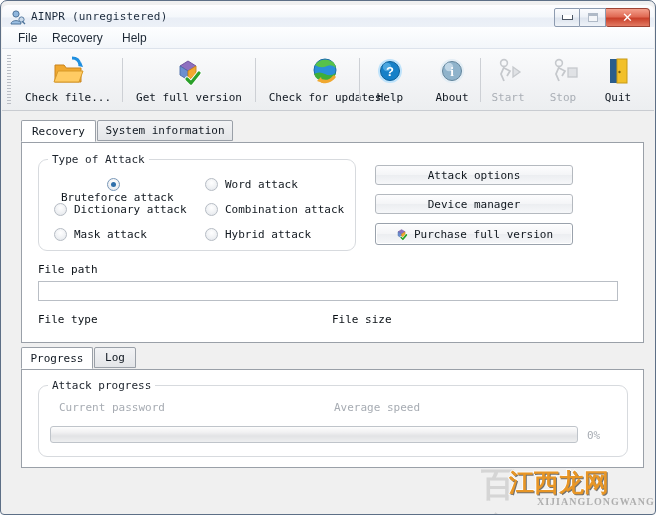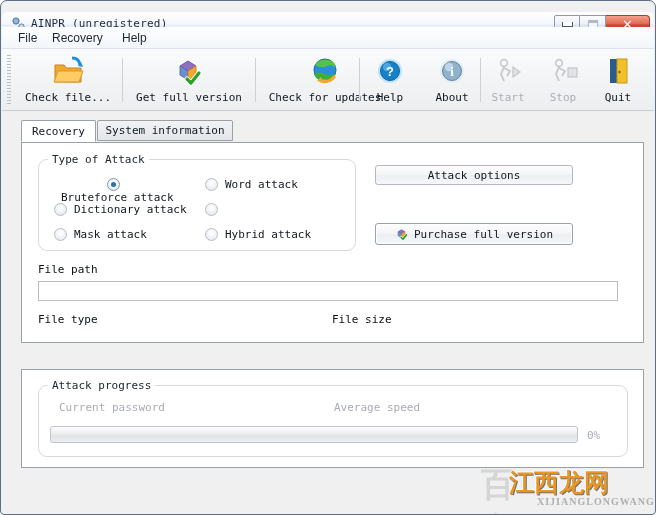--- a/index.html
+++ b/index.html
@@ -15,21 +15,21 @@
     left: 0; top: 0;
     width: 656px; height: 515px;
     background: #f0f0f0;
     border: 1px solid #5d6f86;
     border-radius: 7px 7px 4px 4px;
     overflow: hidden;
   }
   
   .titlebar {
     position: absolute;
-    left: 1px; top: 11px;
+    left: 1px; top: 4px;
     width: 652px; height: 26px;
     background: linear-gradient(to bottom, #fefeff 0%, #f4f7fb 48%, #e9eef6 52%, #eef2f8 100%);
     border-bottom: 1px solid #d3dae5;
     border-radius: 6px 6px 0 0;
   }
   .title-icon {
     position: absolute; left: 7px; top: 4px;
     width: 17px; height: 17px;
   }
   .title-text {
@@ -406,34 +406,38 @@
         <span class="dot"></span>
         <span class="rlbl">Word attack</span>
       </div>
 
       <div class="radio" style="left:15px; top:43px;">
         <span class="dot"></span>
         <span class="rlbl">Dictionary attack</span>
       </div>
       <div class="radio" style="left:166px; top:43px;">
         <span class="dot"></span>
+        <span class="rlbl">Combination attack</span>
       </div>
 
       <div class="radio" style="left:15px; top:68px;">
         <span class="dot"></span>
         <span class="rlbl">Mask attack</span>
       </div>
       <div class="radio" style="left:166px; top:68px;">
         <span class="dot"></span>
         <span class="rlbl">Hybrid attack</span>
       </div>
     </div>
 
     <div class="pbtn" style="left:353px; top:22px; width:198px; height:20px;">
       <span>Attack options</span>
+    </div>
+    <div class="pbtn" style="left:353px; top:51px; width:198px; height:20px;">
+      <span>Device manager</span>
     </div>
     <div class="pbtn focus" style="left:353px; top:80px; width:198px; height:22px;">
       <span class="micon">
         <svg width="14" height="14" viewBox="0 0 32 32">
           <path d="M7 11 l8 -5 l8 5 l-8 5 Z" fill="#8e6fc0" stroke="#6a4d9a" stroke-width="1.2"></path>
           <path d="M7 11 v9 l8 5 v-9 Z" fill="#6b8fd0" stroke="#4b6ca8" stroke-width="1.2"></path>
           <path d="M23 11 v9 l-8 5 v-9 Z" fill="#f0a830" stroke="#c9831c" stroke-width="1.2"></path>
           <path d="M14 24 l4 4 l8 -10" stroke="#ffffff" stroke-width="6" fill="none" stroke-linecap="round" stroke-linejoin="round"></path>
           <path d="M14 24 l4 4 l8 -10" stroke="#2aa02a" stroke-width="4" fill="none" stroke-linecap="round" stroke-linejoin="round"></path>
         </svg>
@@ -443,20 +447,28 @@
 
     <span class="flabel" style="left:16px; top:120px;">File path</span>
     <input class="textinput" style="left: 16px; top: 138px; width: 580px; height: 20px;" type="text" value="" placeholder="">
 
     <span class="flabel" style="left:16px; top:170px;">File type</span>
     <span class="flabel" style="left:310px; top:170px;">File size</span>
     <span class="flabel" style="left:110px; top:170px; font-weight:normal;"></span>
     <span class="flabel" style="left:404px; top:170px; font-weight:normal;"></span>
   </div>
 
+  <div class="tabstrip" style="left:20px; top:346px; width:600px; height:23px;">
+    <div class="tab active" style="left:0px; width:72px;">
+      <span>Progress</span>
+    </div>
+    <div class="tab" style="left:73px; width:42px;">
+      <span>Log</span>
+    </div>
+  </div>
 
   <div class="panel" style="left:20px; top:368px; width:623px; height:99px;">
     <div class="group" style="left:16px; top:15px; width:590px; height:72px;">
       <span class="gtitle">Attack progress</span>
 
       <span class="dimlabel" style="left:12px; top:15px;margin-left:8px;">Current password</span>
       <span class="dimlabel" style="left:295px; top:15px;">Average speed</span>
       <span class="dimlabel" style="left:130px; top:15px;"></span>
       <span class="dimlabel" style="left:410px; top:15px;"></span>
 

